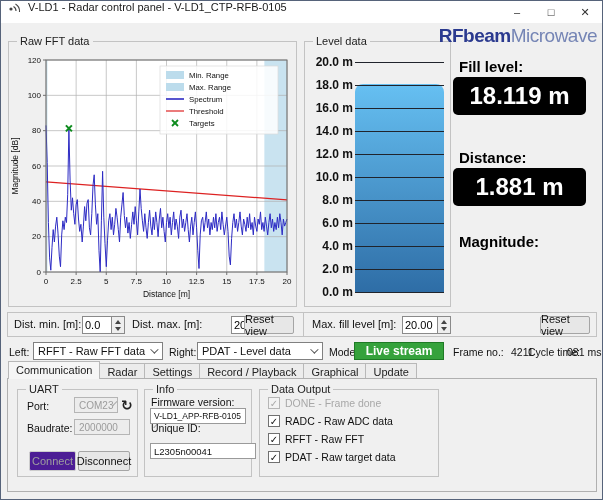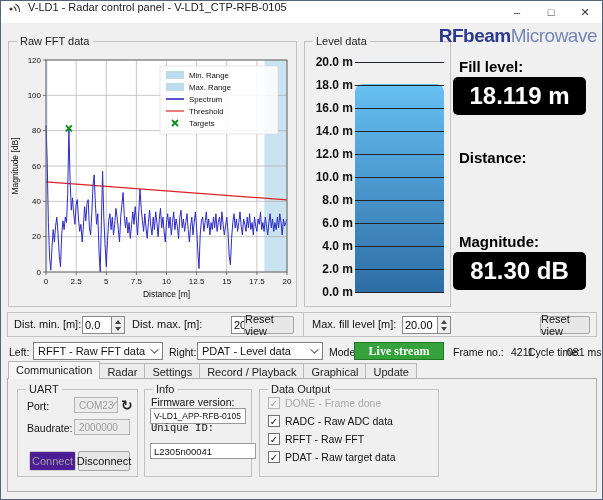--- a/index.html
+++ b/index.html
@@ -61,21 +61,21 @@
   
   .combo { position:absolute; height:18px; background:#fff; border:1px solid #808080;
            display:flex; align-items:center; justify-content:space-between; padding:0 6px 0 4px;
            font-size:11px; color:#111; }
   .combo .chev { width:6px; height:6px; border-right:1.5px solid #555; border-bottom:1.5px solid #555;
                  transform:rotate(45deg) translateY(-2px); }
   .combo.disabled { background:#ececec; color:#9b9b9b; border-color:#b5b5b5; }
   .combo.disabled .chev { border-color:#aaa; }
   .mode-badge { position:absolute; left:353px; top:341px; width:90px; height:18px; background:#35a23c;
                 border:1px solid #1e7a25; color:#fff; font-size:12px; font-weight:bold;
-                display:flex; align-items:center; justify-content:center;font-family:Liberation Serif, serif; }
+                display:flex; align-items:center; justify-content:center; }
   .sb-label { position:absolute; top:345px; font-size:10.5px; color:#111; white-space:nowrap; }
   .sb-value { position:absolute; top:345px; font-size:10.5px; color:#111; white-space:nowrap; }
 
   
   .tabs { position:absolute; left:7px; top:360px; display:flex; align-items:flex-end; height:18px; }
   .tab { font-size:11px; color:#222; padding:2px 7px 2px 7px; background:#ececec;
          border:1px solid #b8b8b8; border-bottom:none; margin-right:-1px; height:16px; }
   .tab.active { background:#f6f6f6; height:18px; position:relative; z-index:2; }
   .tabpane { position:absolute; left:6px; top:377px; width:590px; height:114px;
              border:1px solid #b0b0b0; background:#f0f0f0; }
@@ -217,22 +217,22 @@
       </div>
   </div>
 
   <div class="logo">
     <span class="logo-b">RFbeam</span><span class="logo-l">Microwave</span>
   </div>
 
   <div class="readout-label" style="top:57px;">Fill level:</div>
   <div class="readout-box" style="top:76px;">18.119 m</div>
   <div class="readout-label" style="top:148px;">Distance:</div>
+  <div class="readout-box" style="top:167px;">1.881 m</div>
   <div class="readout-label" style="top:232px;">Magnitude:</div>
-  <div class="readout-box" style="top:251px;">81.30 dB</div>
 
   <div class="rowbox" style="left:6px; width:304px;">
     <span class="ctl-label" style="left:6px;">Dist. min. [m]:</span>
     <div class="spin" style="left:74px;">
       <input value="0.0" style="">
       <div class="spin-btns">
           <div class="tri-up"></div>
           <div class="tri-dn"></div>
         </div>
     </div>
@@ -301,21 +301,21 @@
       <span class="chev"></span>
     </div>
     <div class="btn disabled" style="left:11px; top:61px; width:47px; height:20px;">Connect</div>
     <div class="btn" style="left:60px; top:61px; width:52px; height:20px;">Disconnect</div>
   </div>
 
   <div class="groupbox" style="left:143px; top:388px; width:108px; height:88px;">
     <span class="gb-label">Info</span>
     <span class="small-label" style="left:6px; top:6px;">Firmware version:</span>
     <div class="txtbox" style="left:5px; top:18px; width:96px;">V-LD1_APP-RFB-0105</div>
-    <span class="small-label" style="left:6px; top:32px;font-family:Liberation Mono, monospace;">Unique ID:</span>
+    <span class="small-label" style="left:6px; top:32px;">Unique ID:</span>
     <div class="txtbox" style="left:5px; top:53px; width:106px; font-size:9.5px;">L2305n00041</div>
   </div>
 
   <div class="groupbox" style="left:258px; top:388px; width:180px; height:88px;">
     <span class="gb-label">Data Output</span>
     <label class="chk-row disabled" style="top:6px;">
       <span class="chk">✓</span>
       <span class="chk-label">DONE - Frame done</span>
     </label>
     <label class="chk-row" style="top:24px;">

